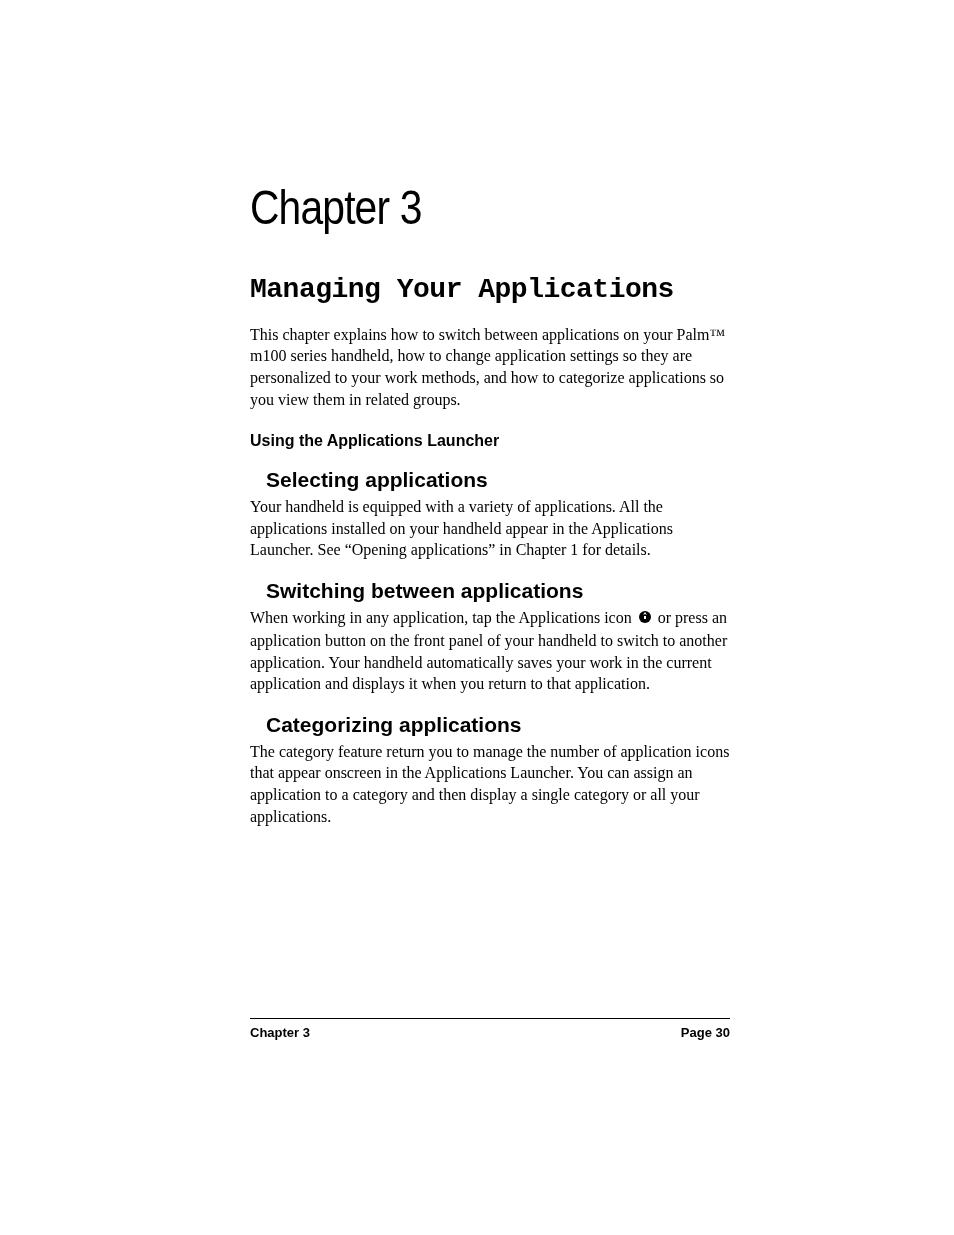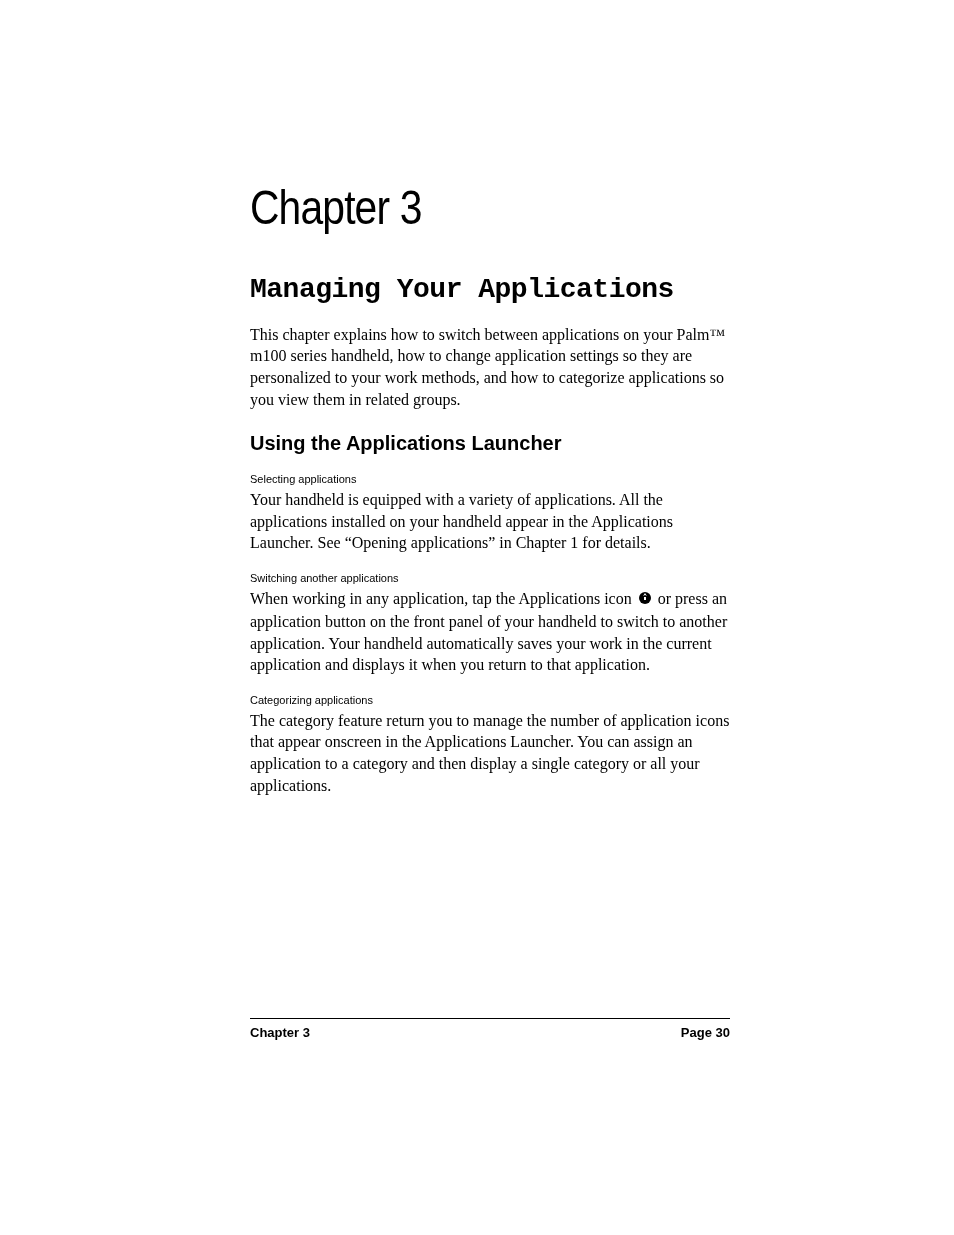--- a/index.html
+++ b/index.html
@@ -32,28 +32,28 @@
     font-family: Liberation Mono, monospace;
     font-weight: 900;
     font-size: 28px;
     line-height: 1.1;
     margin: 0 0 18px 0;
     letter-spacing: -0.5px;
   }
   .h2 {
     font-family: Arial, Helvetica, sans-serif;
     font-weight: 700;
-    font-size: 20px;
+    font-size: 16px;
     margin: 22px 0 8px 0;
   }
   .h3 {
     font-family: Arial, Helvetica, sans-serif;
-    font-weight: 400;
-    font-size: 11px;
-    margin: 18px 0 4px 0;
+    font-weight: 700;
+    font-size: 21px;
+    margin: 18px 0 4px 16px;
   }
   .body {
     font-family: "Palatino Linotype", Palatino, Georgia, serif;
     font-size: 16px;
     line-height: 1.35;
     margin: 0 0 8px 0;
   }
   .icon-inline {
     display: inline-block;
     vertical-align: middle;
@@ -88,21 +88,21 @@
   <h2 class="h1">Managing Your Applications</h2>
 
   <p class="body">This chapter explains how to switch between applications on your Palm™ m100 series handheld, how to change application settings so they are personalized to your work methods, and how to categorize applications so you view them in related groups.</p>
 
   <h3 class="h2">Using the Applications Launcher</h3>
 
 
   <h4 class="h3">Selecting applications</h4>
   <p class="body">Your handheld is equipped with a variety of applications. All the applications installed on your handheld appear in the Applications Launcher. See “Opening applications” in Chapter 1 for details.</p>
 
-  <h4 class="h3">Switching another applications</h4>
+  <h4 class="h3">Switching between applications</h4>
   <p class="body">
     <span>When working in any application, tap the Applications icon </span><span class="icon-inline"><svg width="14" height="14" viewBox="0 0 14 14">
           <circle cx="7" cy="7" r="6" fill="#000"></circle>
           <path d="M7 2 L9 5 L7 4 L5 5 Z" fill="#fff"></path>
           <rect x="6" y="6" width="2" height="3" fill="#fff"></rect>
         </svg></span><span> or press an application button on the front panel of your handheld to switch to another application. Your handheld automatically saves your work in the current application and displays it when you return to that application.</span>
   </p>
 
   <h4 class="h3">Categorizing applications</h4>
   <p class="body">The category feature return you to manage the number of application icons that appear onscreen in the Applications Launcher. You can assign an application to a category and then display a single category or all your applications.</p>

